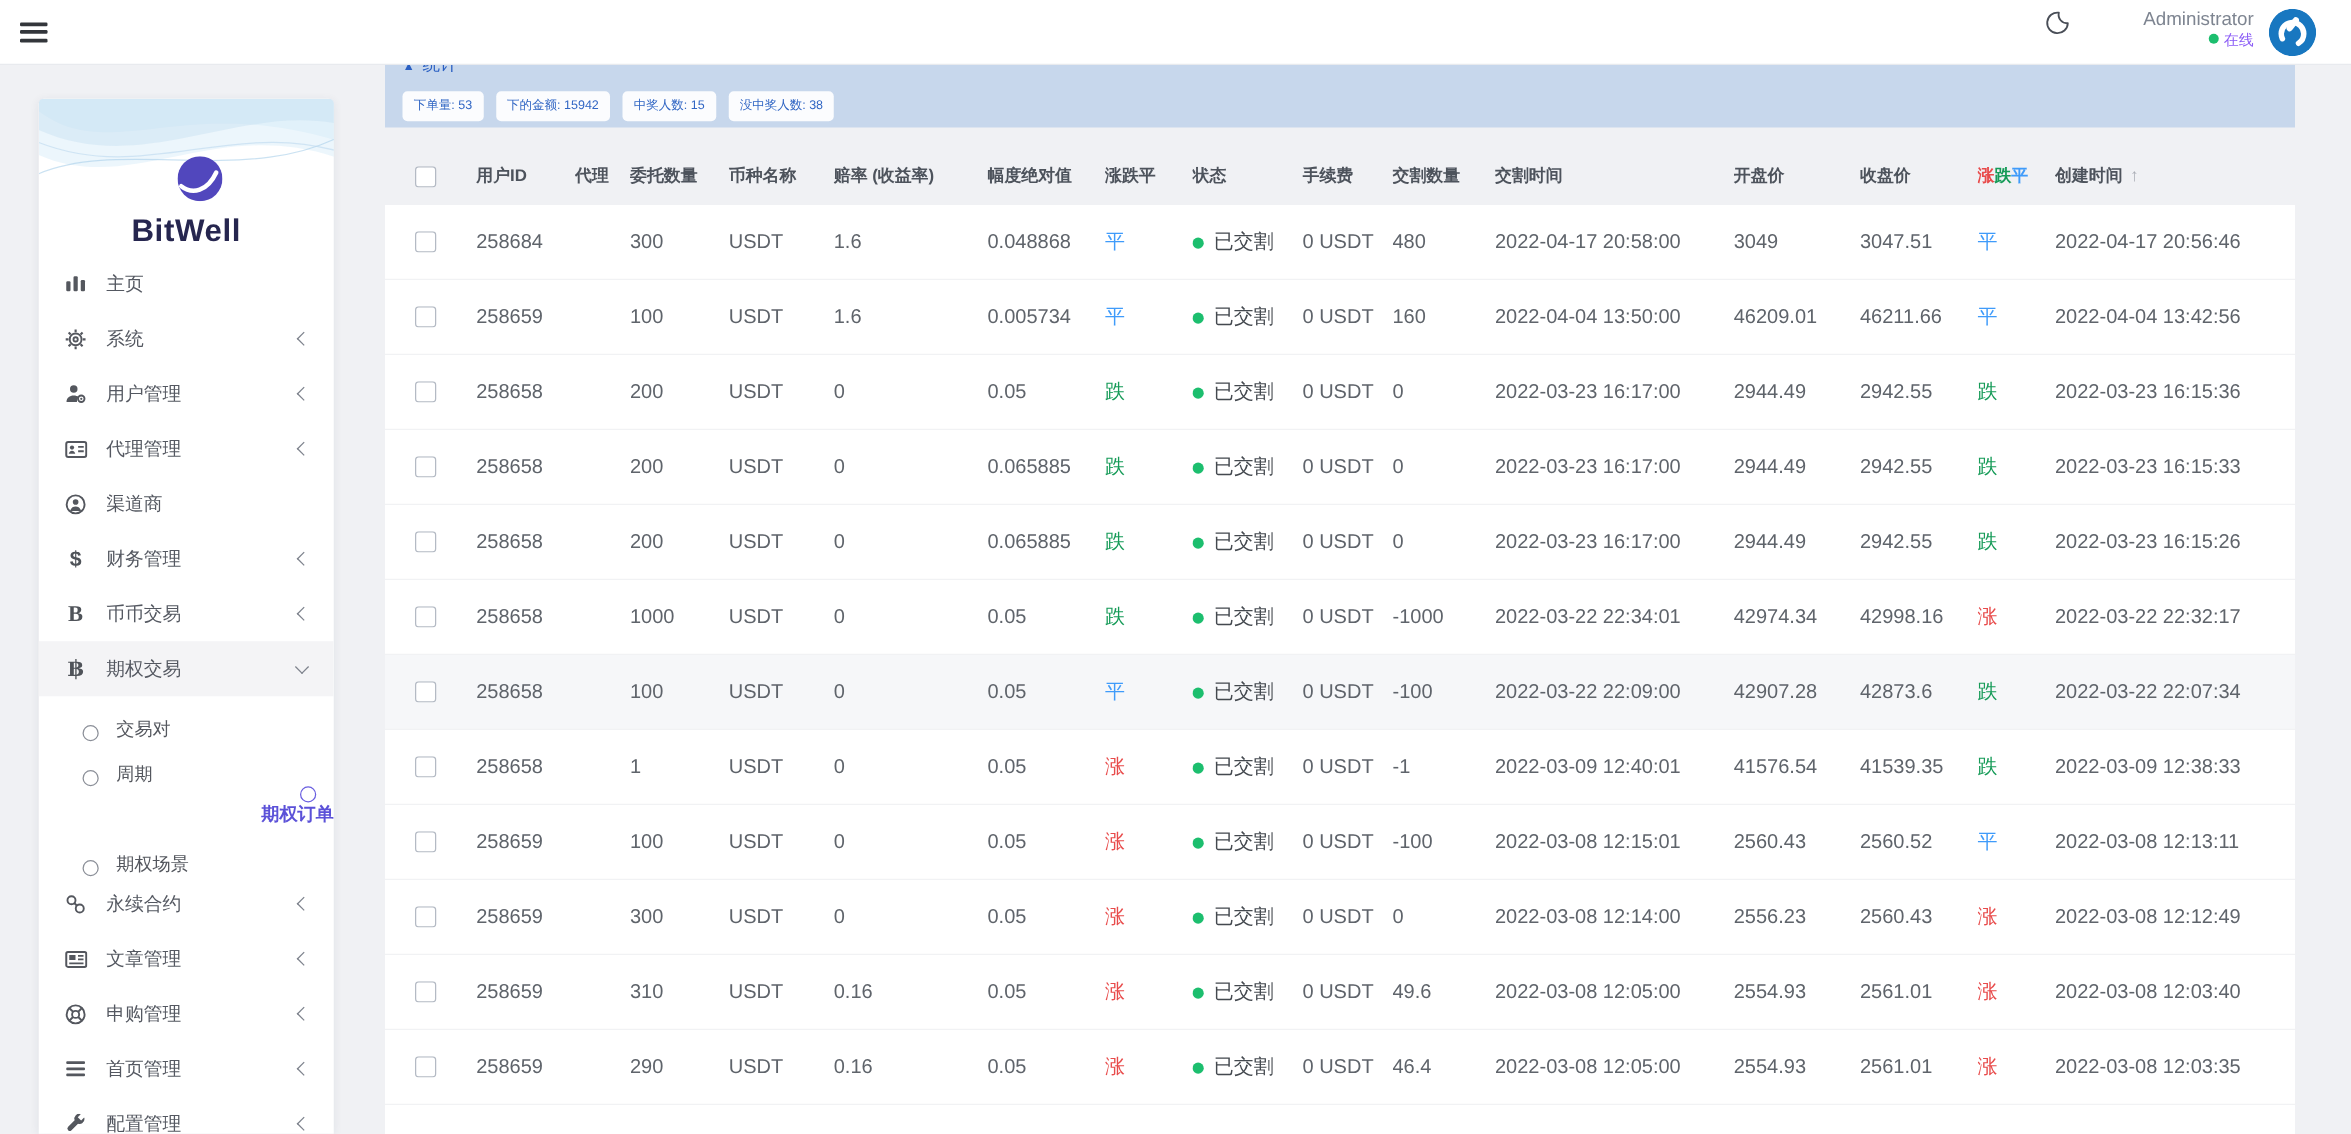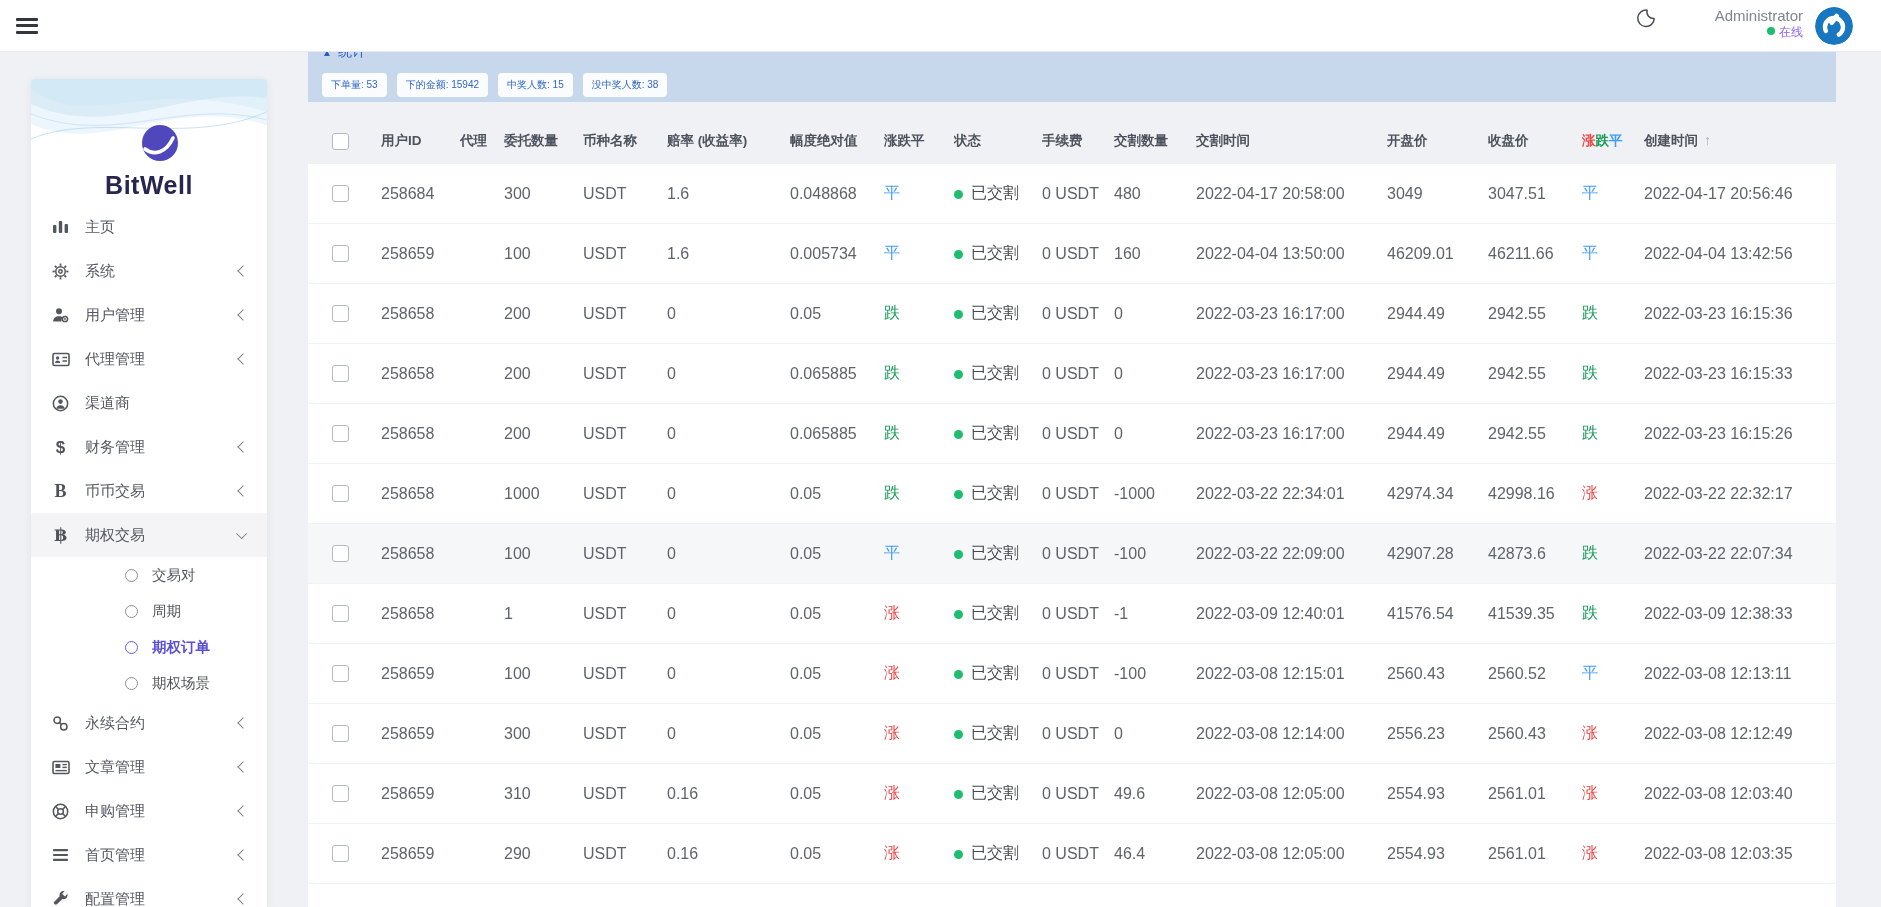--- a/index.html
+++ b/index.html
@@ -32,23 +32,23 @@
   .menu{list-style:none;}
   .m-item{height:44px;display:flex;align-items:center;padding:0 20px;font-size:15px;color:#545861;cursor:pointer;}
   .m-item.expanded{background:#f4f4f6;}
   .m-ic{width:19px;height:18px;margin-right:15px;display:flex;align-items:center;justify-content:center;color:#54575e;flex:0 0 auto;}
   .m-ic svg{display:block;}
   .m-ic .glyph{font-size:17px;font-weight:700;color:#4f5359;line-height:1;}
   .m-ic .glyph.serif{font-family:"Liberation Serif","DejaVu Serif",serif;font-size:18px;}
   .chev{margin-left:auto;width:8px;height:8px;border-left:1.6px solid #7d828c;border-bottom:1.6px solid #7d828c;}
   .chev.left{transform:rotate(45deg);}
   .chev.down{transform:rotate(-45deg) translateY(-2px);}
-  .s-item{height:36px;display:flex;align-items:center;padding-left:94px;font-size:14.5px;color:#54575e;cursor:pointer;}
+  .s-item{height:36px;display:flex;align-items:flex-end;padding-left:35px;font-size:14.5px;color:#54575e;cursor:pointer;}
   .s-item .ring{width:13px;height:13px;border:1.6px solid #8b8f98;border-radius:50%;margin-right:14px;flex:0 0 auto;}
-  .s-item.active{color:#5b51d8;font-weight:700;}
+  .s-item.active{color:#5b51d8;font-weight:700;flex-direction:column;}
   .s-item.active .ring{border-color:#6a5fe0;}
 
   
   .main{position:absolute;left:308px;top:52px;width:1528px;}
   .stats{position:relative;height:50px;background:var(--c-band);overflow:hidden;padding:0 14px;}
   .stats-title{position:absolute;top:-9px;left:14px;font-size:14px;color:#2a5fc2;white-space:nowrap;}
   .stats-title .tri{font-size:10px;margin-right:6px;}
   .tags{display:flex;gap:10px;margin-top:21px;}
   .tag{background:rgba(255,255,255,.93);border-radius:4px;padding:3px 9px;font-size:10px;line-height:18px;color:#3166c4;white-space:nowrap;}
 

